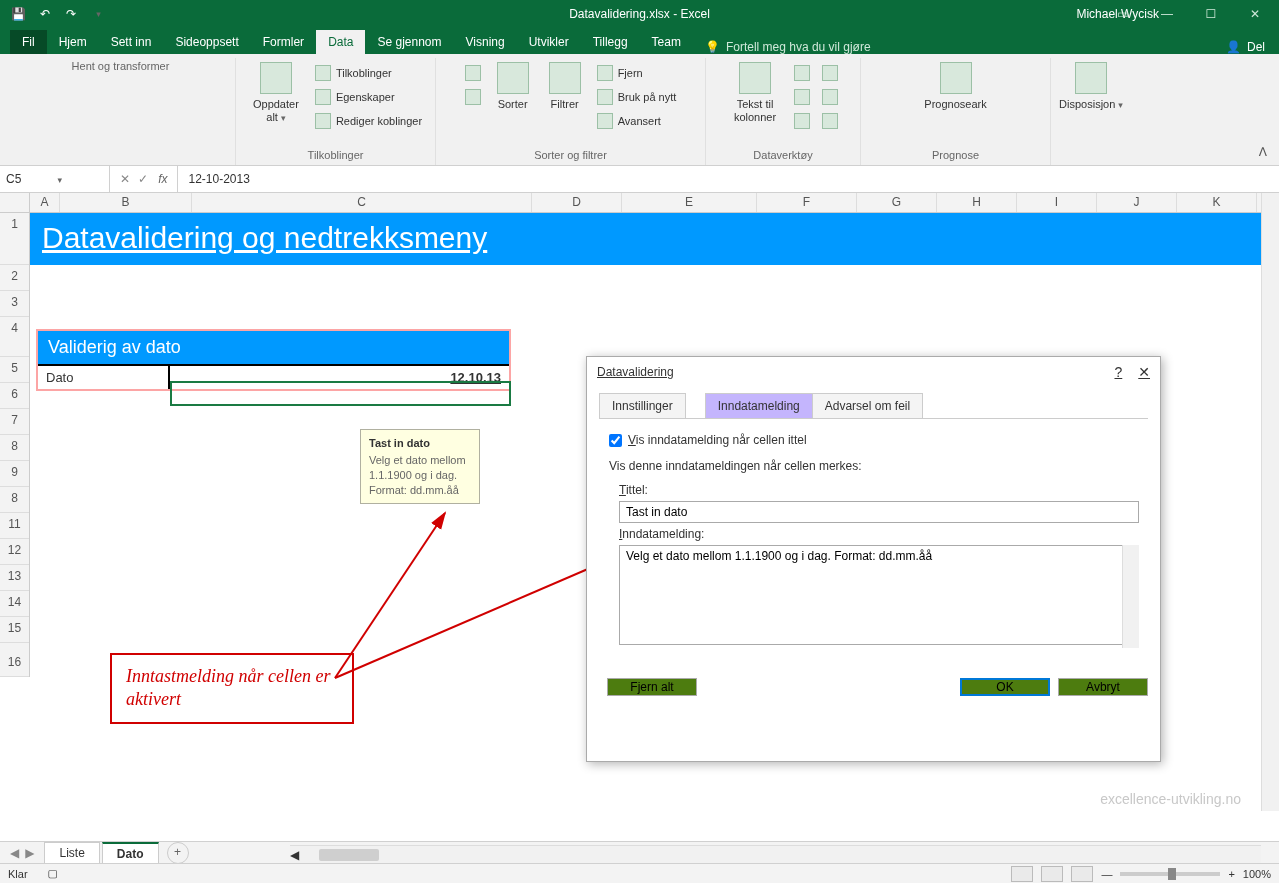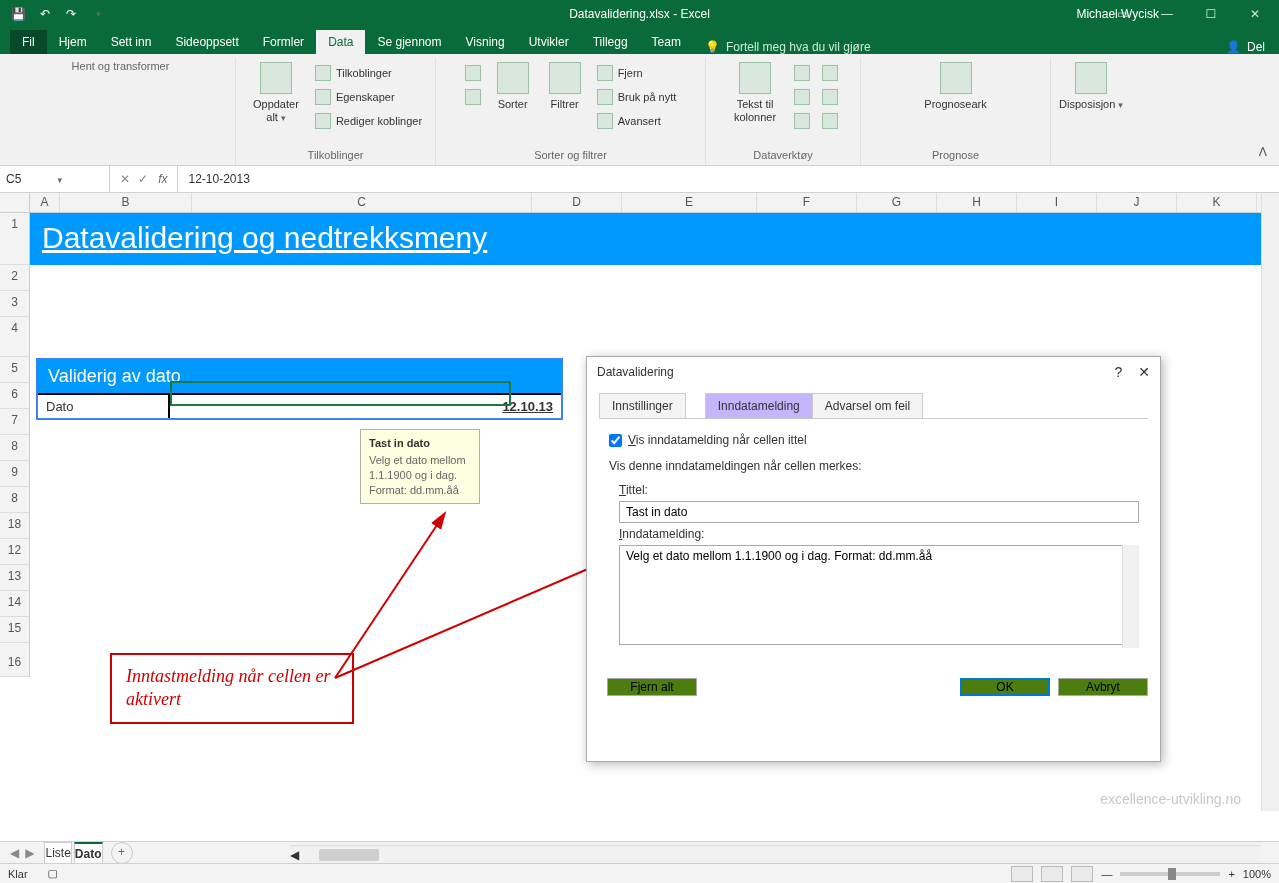--- a/index.html
+++ b/index.html
@@ -50,38 +50,38 @@
   .ch { border-right: 1px solid #ddd; text-align: center; font-size: 12px; color: #555; padding-top: 2px; cursor: pointer; }
   .rowheads { position: absolute; left: 0; top: 20px; width: 30px; background: #f3f3f3; border-right: 1px solid #ccc; }
   .rh { border-bottom: 1px solid #ddd; text-align: center; font-size: 12px; color: #555; padding-top: 4px; cursor: pointer; }
   .cells { position: absolute; left: 30px; top: 20px; right: 18px; bottom: 18px; }
   .vscroll { position: absolute; right: 0; top: 0; width: 18px; bottom: 18px; background: #f1f1f1; border-left: 1px solid #ddd; }
   .hscroll { position: absolute; left: 290px; right: 18px; bottom: 0; height: 18px; background: #f1f1f1; border-top: 1px solid #ddd; display:flex; align-items:center;}
   .hscroll .thumb { width: 60px; height: 12px; background: #cfcfcf; margin-left: 20px; border-radius:2px;}
 
   
   .banner { position: absolute; left: 0; top: 0; right: 0; height: 52px; background: #0099ff; color: #fff; font-family: 'Gill Sans','Segoe UI',sans-serif; font-size: 30px; font-weight: 500; padding: 8px 12px; text-decoration: underline; }
-  .valbox { position: absolute; left: 6px; top: 145px; width: 527px; border: 2px solid #3b82f6; }
+  .valbox { position: absolute; left: 6px; top: 116px; width: 475px; border: 2px solid #fca5a5; }
   .valbox-head { background: #0099ff; color: #fff; font-family: 'Gill Sans','Segoe UI',sans-serif; font-size: 18px; padding: 6px 10px; border-bottom: 2px solid #000; }
   .valbox-row { display: flex; }
   .valbox-row .lab { width: 132px; border-right: 2px solid #000; padding: 4px 8px; font-size: 13px; }
   .valbox-row .val { flex: 1; padding: 4px 8px; text-align: right; font-size: 13px; font-weight: bold; text-decoration: underline; }
   .sel-outline { position: absolute; left: 140px; top: 168px; width: 341px; height: 25px; border: 2px solid #1a7a43; pointer-events: none; }
 
   .tooltip { position: absolute; left: 330px; top: 216px; width: 120px; background: #ffffe1; border: 1px solid #b0b0a0; padding: 6px 8px; font-size: 11px; line-height: 1.35; }
   .tooltip .tt-title { font-weight: bold; margin-bottom: 2px; }
   .tooltip .tt-body { color: #666; }
 
   .anno { position: absolute; left: 80px; top: 440px; width: 244px; border: 2px solid #d00000; padding: 10px 14px; font-family: 'Segoe Print','Comic Sans MS',cursive; color: #d00000; font-size: 18px; font-style: italic; line-height: 1.3; }
 
   .watermark { position: absolute; right: 20px; bottom: 4px; color: #c8c8c8; font-size: 14px; }
 
   
   .dialog { position: absolute; left: 586px; top: 356px; width: 575px; height: 406px; background: #fff; border: 1px solid #aaa; box-shadow: 2px 2px 10px rgba(0,0,0,.3); font-size: 12px; }
-  .dlg-title { height: 30px; display: flex; align-items: center; padding: 0 10px; font-size: 12px; }
+  .dlg-title { height: 30px; display: flex; align-items: center; padding: 0 10px; font-size: 12px; text-decoration: underline; }
   .dlg-title .dlg-right { margin-left: auto; display: flex; gap: 16px; font-size: 14px; }
   .dlg-title .dlg-right span { cursor: pointer; }
   .dlg-tabs { display: flex; margin: 6px 12px 0 12px; }
   .dlg-tab { border: 1px solid #ccc; border-bottom: none; padding: 5px 12px; margin-right: -1px; background: #f4f4f4; cursor: pointer; }
   .dlg-tab.active { background: #c4b5fd; position: relative; z-index: 2; margin-left: 20px; }
   .dlg-pane { border-top: 1px solid #ccc; margin: 0 12px 12px 12px; padding: 14px 10px 8px 10px; }
   .chk { display: flex; align-items: center; gap: 6px; margin-bottom: 12px; }
   .chk input { width: 13px; height: 13px; }
   .pane-sub { margin-bottom: 10px; }
   .fldlab { margin: 4px 0 4px 10px; }
@@ -93,21 +93,21 @@
   .dlg-btn.primary { border: 2px solid #0078d7; }
   .dlg-btns .spacer { flex: 1; }
   .dlg-btns .dlg-btn { margin-left: 8px; }
 
   
   .arrow { position: absolute; pointer-events: none; }
 
   
   .sheetbar { position: absolute; left: 0; right: 0; bottom: 20px; height: 22px; background: #f3f3f3; border-top: 1px solid #d0d0d0; display: flex; align-items: center; }
   .sheet-nav { display: flex; gap: 6px; padding: 0 10px; color: #888; }
-  .sheet-tab { padding: 3px 0; border: 1px solid #ccc; border-bottom: none; background: #fff; font-size: 12px; cursor: pointer; margin-right: 2px; }
+  .sheet-tab { padding: 3px 14px; border: 1px solid #ccc; border-bottom: none; background: #fff; font-size: 12px; cursor: pointer; margin-right: 2px; }
   .sheet-tab.active { font-weight: bold; border-top: 2px solid #0a6b3a; }
   .add-sheet { width: 22px; height: 22px; border: 1px solid #ccc; border-radius: 50%; text-align: center; line-height: 18px; margin-left: 6px; cursor: pointer; color: #666; }
 
   
   .statusbar { position: absolute; left: 0; right: 0; bottom: 0; height: 20px; background: #f3f3f3; border-top: 1px solid #d0d0d0; display: flex; align-items: center; font-size: 11px; padding: 0 8px; }
   .statusbar .zoom { margin-left: auto; display: flex; align-items: center; gap: 8px; }
   .viewbtn { width: 22px; height: 16px; border: 1px solid #bbb; background: #eaeaea; cursor: pointer; }
   .zoom-slider { width: 100px; height: 4px; background: #ccc; position: relative; }
   .zoom-slider .knob { position: absolute; left: 48px; top: -4px; width: 8px; height: 12px; background: #888; }
 
@@ -310,21 +310,21 @@
       <div class="rh" style="height: 52px;">1</div>
       <div class="rh" style="height: 26px;">2</div>
       <div class="rh" style="height: 26px;">3</div>
       <div class="rh" style="height: 40px;">4</div>
       <div class="rh" style="height: 26px;">5</div>
       <div class="rh" style="height: 26px;">6</div>
       <div class="rh" style="height: 26px;">7</div>
       <div class="rh" style="height: 26px;">8</div>
       <div class="rh" style="height: 26px;">9</div>
       <div class="rh" style="height: 26px;">8</div>
-      <div class="rh" style="height: 26px;">18</div>
+      <div class="rh" style="height: 26px;">11</div>
       <div class="rh" style="height: 26px;">12</div>
       <div class="rh" style="height: 26px;">13</div>
       <div class="rh" style="height: 26px;">14</div>
       <div class="rh" style="height: 26px;">15</div>
       <div class="rh" style="height: 26px; margin-top: 8px;">16</div>
     </div>
   <div class="cells">
     <div class="banner">Datavalidering og nedtrekksmeny</div>
 
     <div class="valbox">

